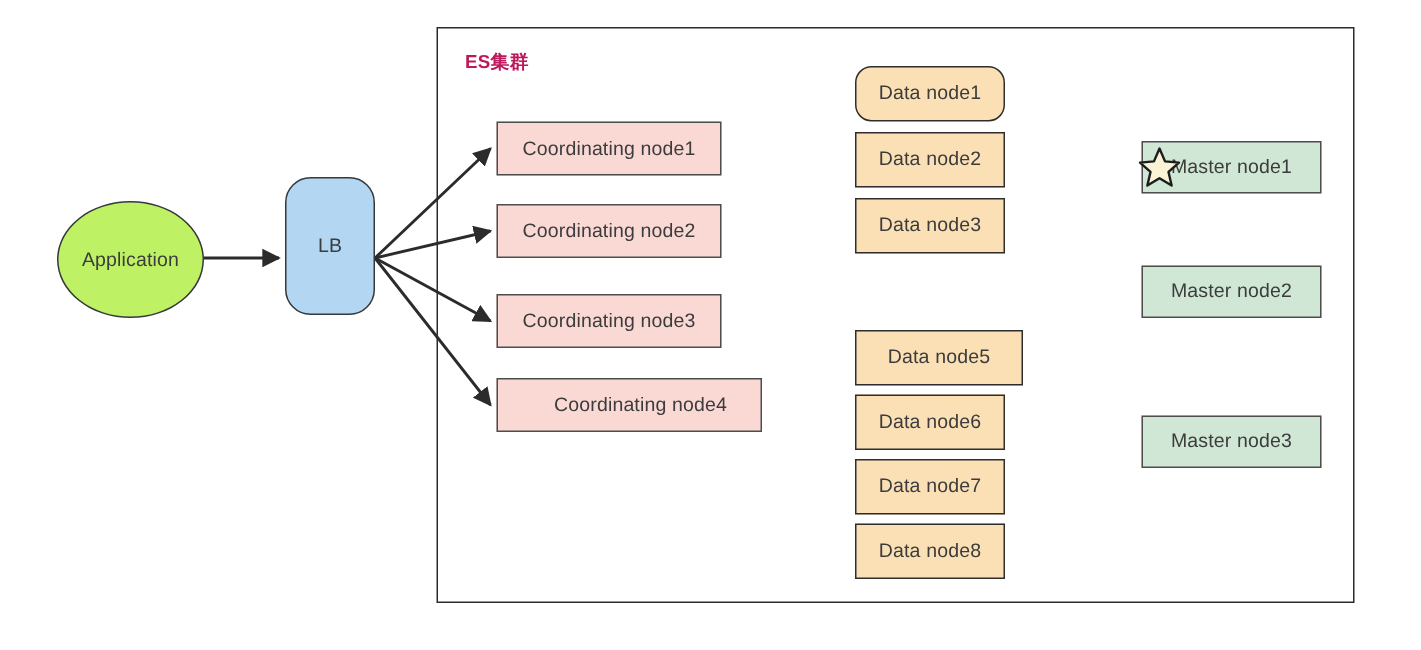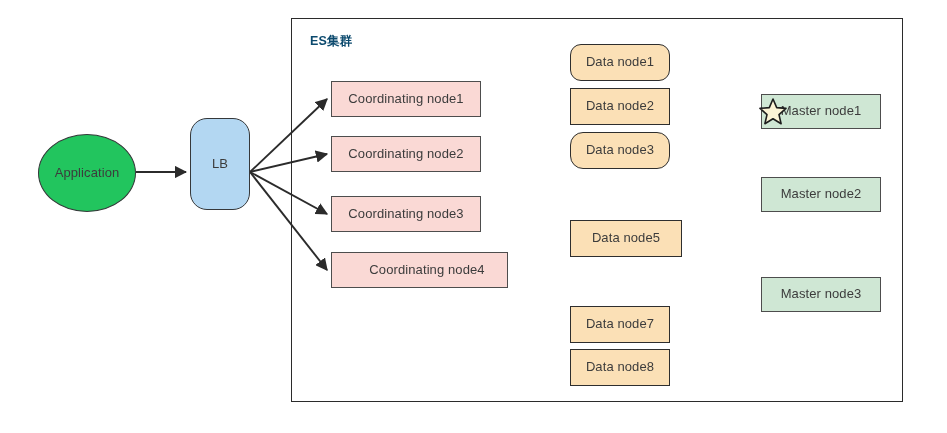--- a/index.html
+++ b/index.html
@@ -33,28 +33,28 @@
   .cluster-box {
     position: absolute;
     box-sizing: border-box;
     border: 1.6px solid #2b2b2b;
     background: transparent;
   }
   .cluster-title {
     position: absolute;
     font-size: 12.5px;
     font-weight: bold;
-    color: #0c4a6e;
+    color: #be185d;
     letter-spacing: 0.2px;
     white-space: nowrap;
   }
   .app-ellipse {
     border: 1.7px solid #36383a;
     border-radius: 50%;
-    background: #22c55e;
+    background: #bef264;
   }
   .lb-box {
     border: 1.7px solid #36383a;
     background: #b3d7f2;
   }
   .coord-box {
     border: 1.7px solid #4d4d4d;
     background: #fad9d5;
   }
   .data-box {
@@ -106,22 +106,23 @@
 
   <div class="node lb-box" style="left:190px; top:118px; width:60px; height:92px;border-radius:17px;">LB</div>
 
   <div class="node coord-box" style="left:331px; top:81px; width:150px; height:36px;">Coordinating node1</div>
   <div class="node coord-box" style="left:331px; top:136px; width:150px; height:36px;">Coordinating node2</div>
   <div class="node coord-box" style="left:331px; top:196px; width:150px; height:36px;">Coordinating node3</div>
   <div class="node coord-box" style="left:331px; top:252px; width:177px; height:36px;padding-left:15px;">Coordinating node4</div>
 
   <div class="node data-box" style="left:570px; top:44px; width:100px; height:37px;border-radius:11px;">Data node1</div>
   <div class="node data-box" style="left:570px; top:88px; width:100px; height:37px;">Data node2</div>
-  <div class="node data-box" style="left:570px; top:132px; width:100px; height:37px;border-radius:13px;">Data node3</div>
+  <div class="node data-box" style="left:570px; top:132px; width:100px; height:37px;">Data node3</div>
   <div class="node data-box" style="left:570px; top:220px; width:112px; height:37px;">Data node5</div>
+  <div class="node data-box" style="left:570px; top:263px; width:100px; height:37px;">Data node6</div>
   <div class="node data-box" style="left:570px; top:306px; width:100px; height:37px;">Data node7</div>
   <div class="node data-box" style="left:570px; top:349px; width:100px; height:37px;">Data node8</div>
 
   <div class="node master-box" style="left:761px; top:94px; width:120px; height:35px;">Master node1</div>
 
   <svg class="star-icon" style="left:758px; top:97px;" width="30" height="30" viewBox="0 0 30 30">
     <polygon points="15,2 18.7,10.6 28,11.4 21,17.6 23.1,26.7 15,21.8 6.9,26.7 9,17.6 2,11.4 11.3,10.6" fill="#fbf3d5" stroke="#1d1d1d" stroke-width="1.6" stroke-linejoin="round"></polygon>
   </svg>
 
   <div class="node master-box" style="left:761px; top:177px; width:120px; height:35px;">Master node2</div>

